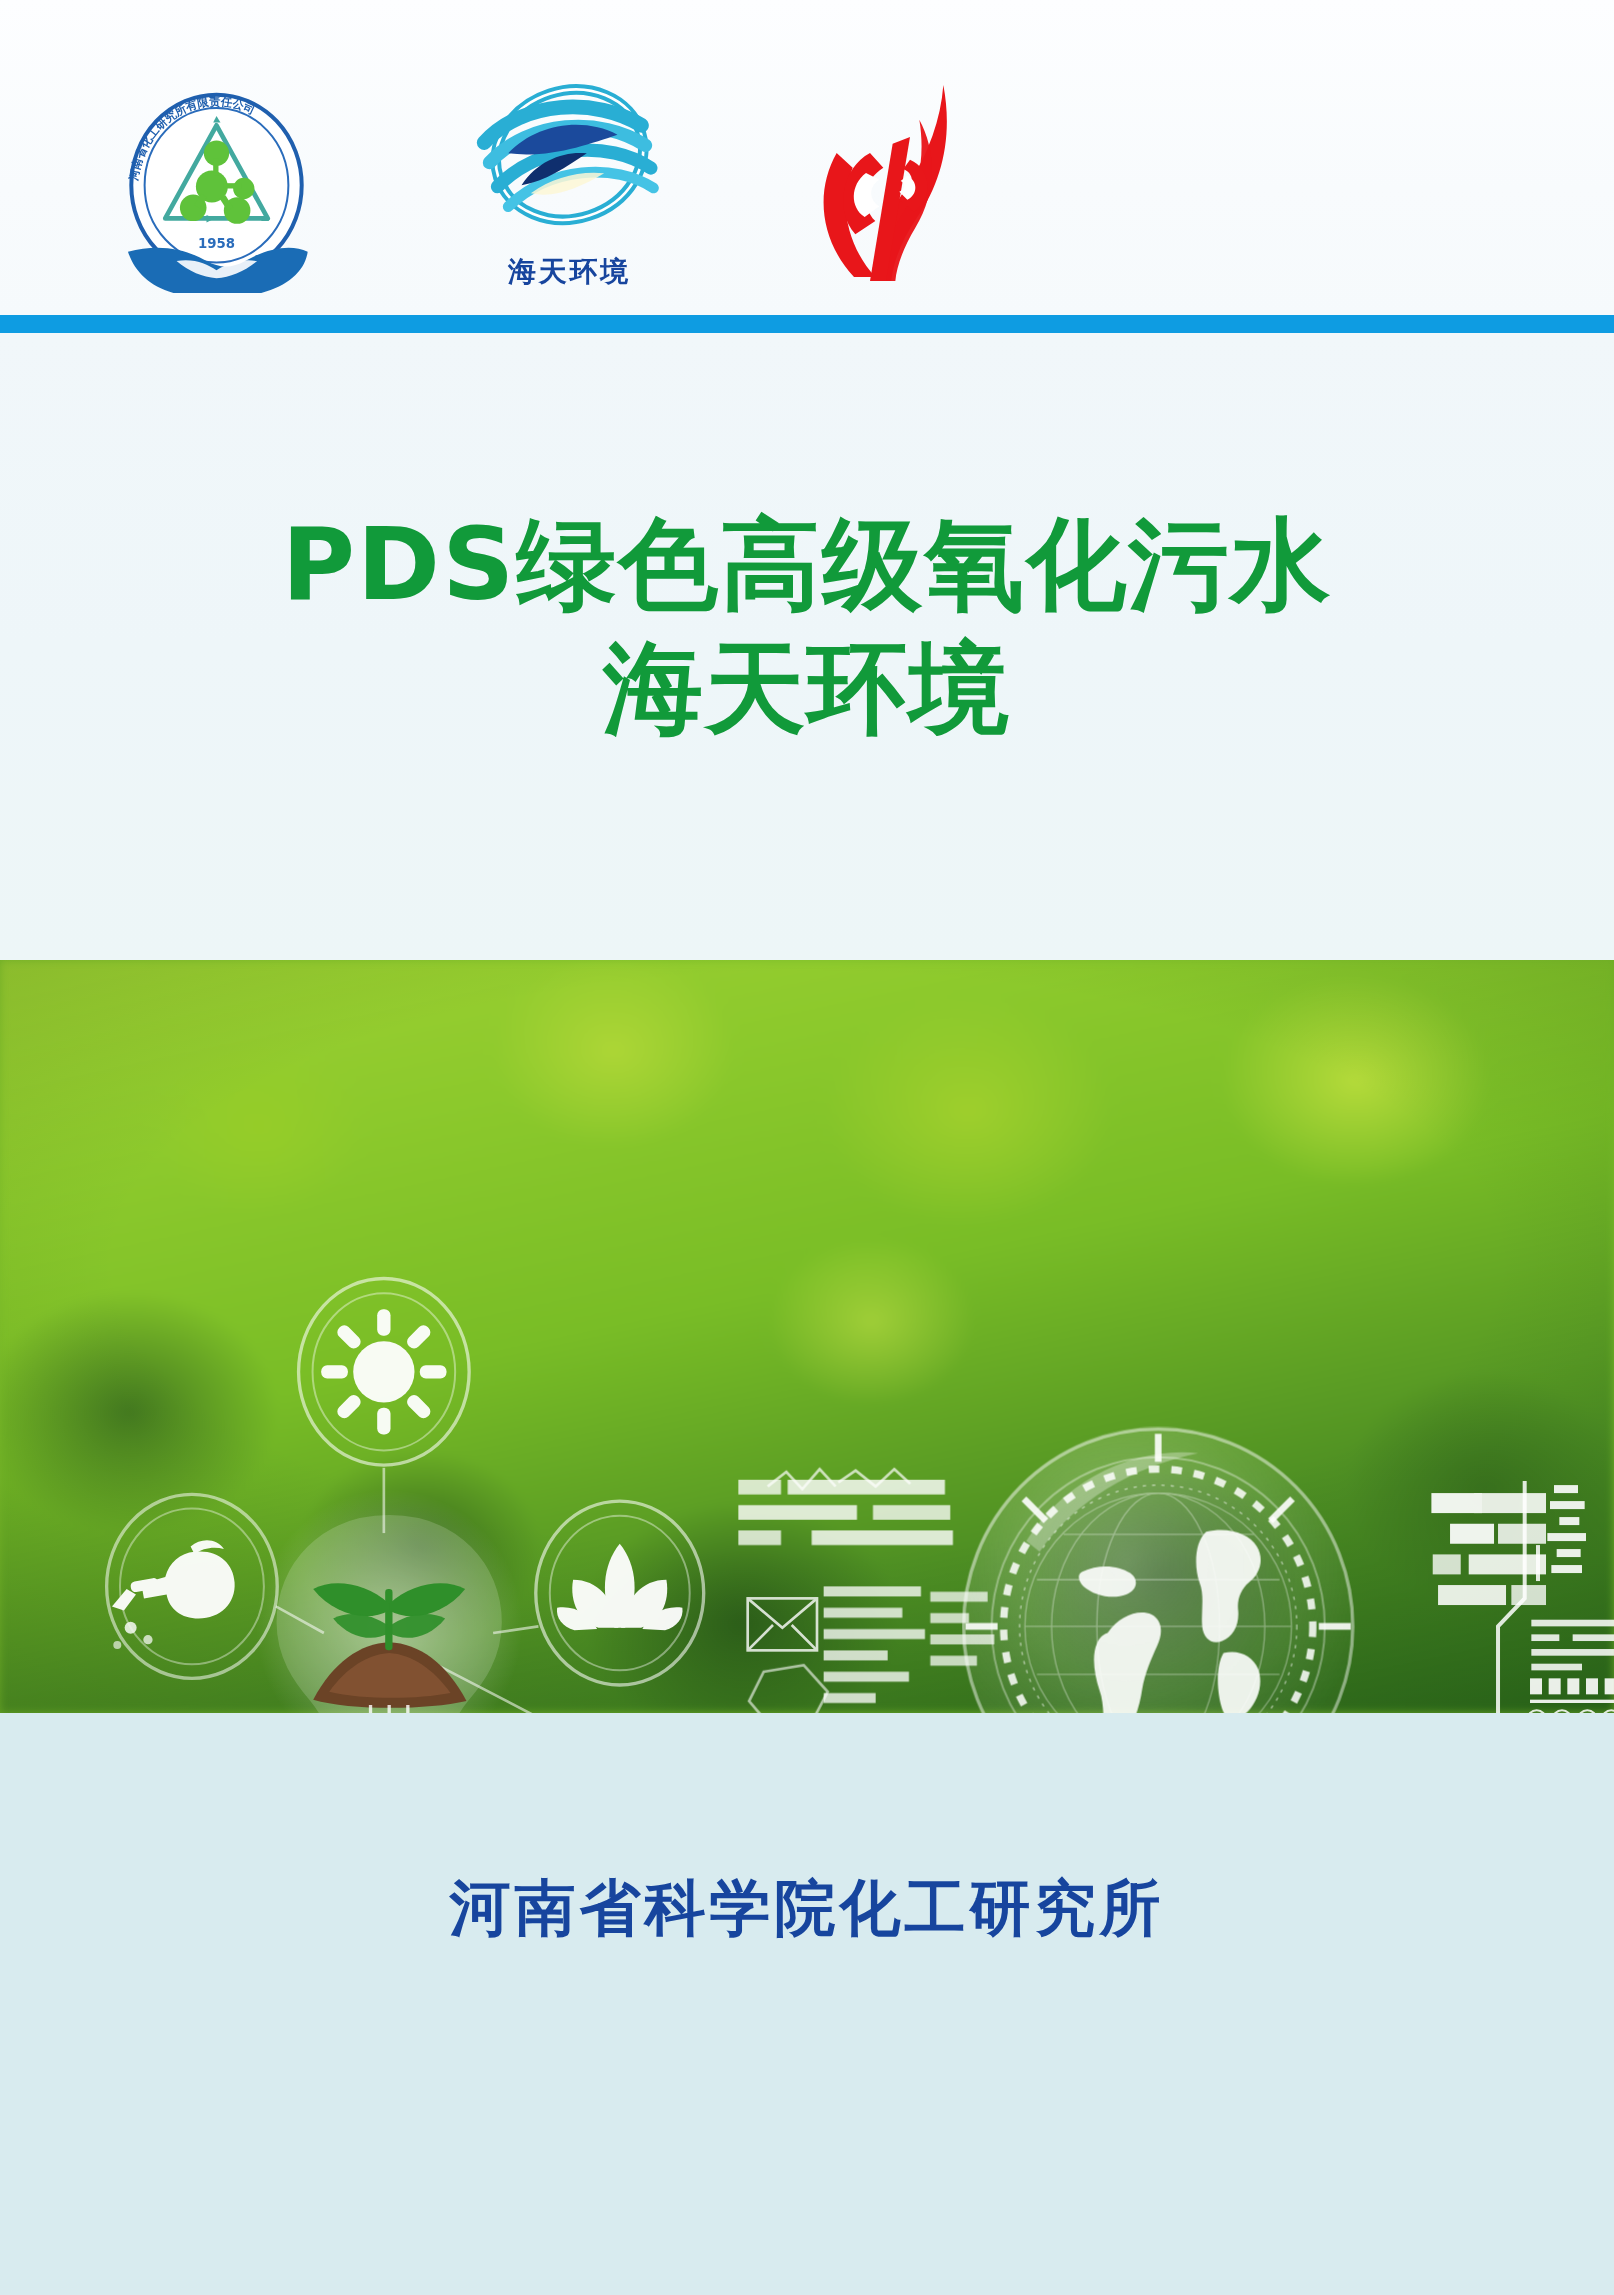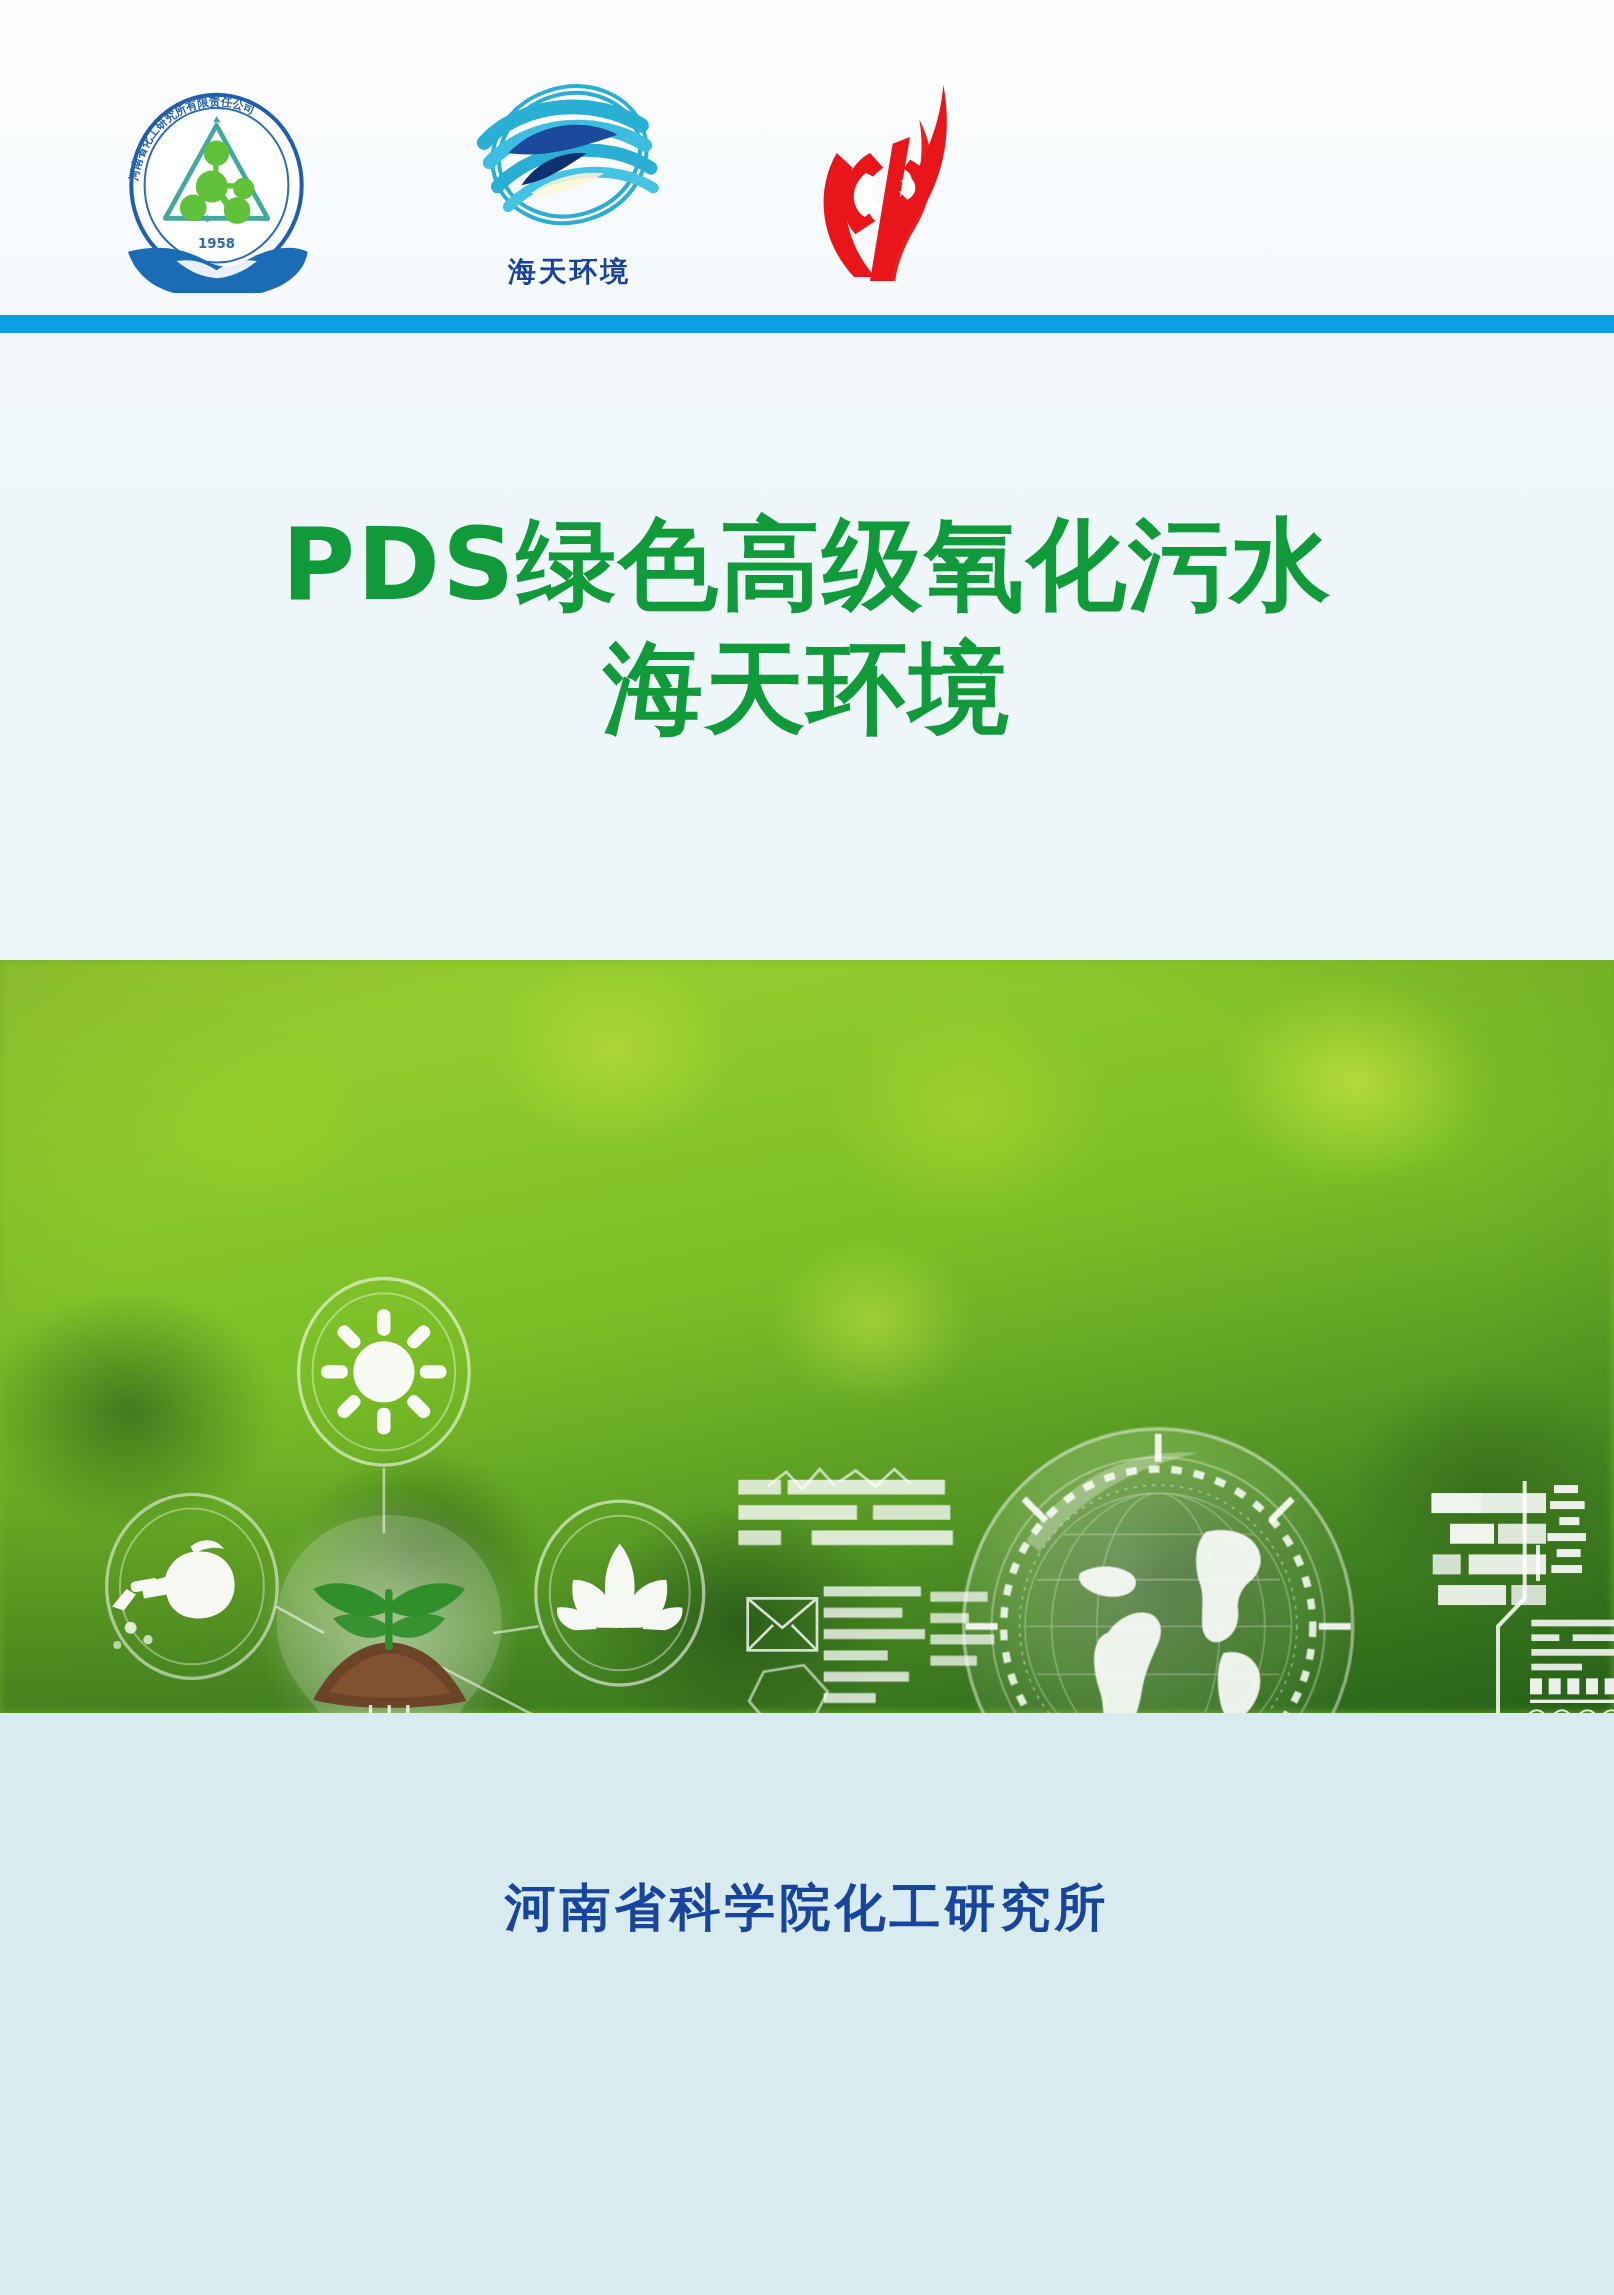--- a/index.html
+++ b/index.html
@@ -134,21 +134,21 @@
     background: #d8ebef;
   }
   .footer-text {
     position: absolute;
     left: 0; top: 139px;
     width: 1614px;
     text-align: center;
   }
   .footer-line {
     color: #17459e;
-    font-size: 51px;
+    font-size: 61px;
     font-weight: bold;
     line-height: 112px;
     letter-spacing: 4px;
     font-family: "DejaVu Sans", "Liberation Sans", sans-serif;
     white-space: nowrap;
   }
 </style>
 </head>
 <body>
 

